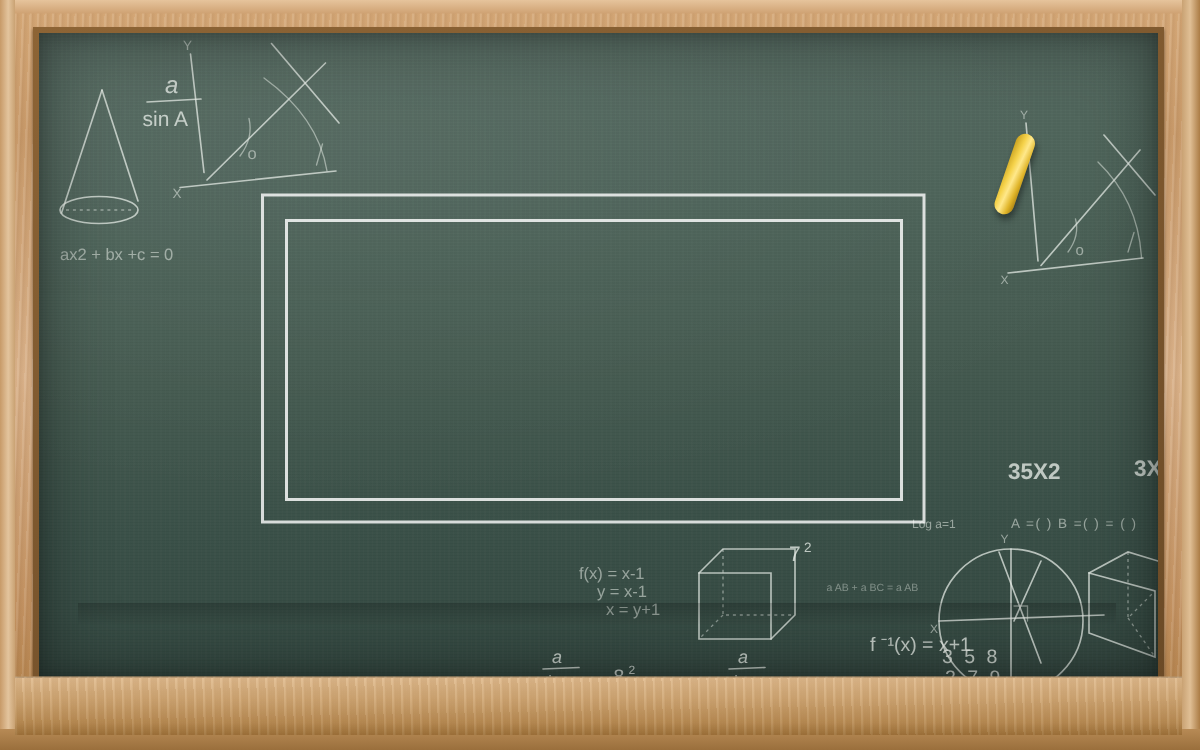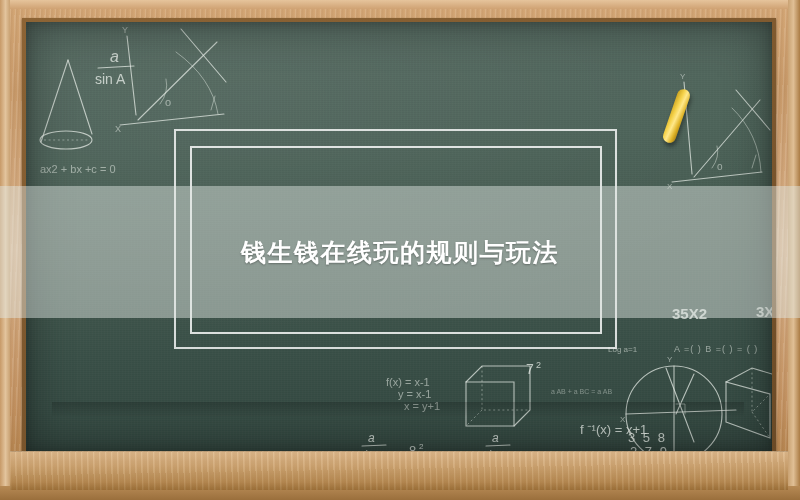--- a/index.html
+++ b/index.html
@@ -301,17 +301,14 @@
     <div class="board-vignette"></div>
     <div class="tray"></div>
   </div>
 
   <div class="chalk-yellow-top"></div>
   <div class="chalk-white-tray"></div>
   <div class="chalk-yellow-tray"></div>
 
   <div class="ledge"></div>
 
-  <div class="banner">
-    <div class="title">钱生钱在线玩的规则与玩法</div>
-  </div>
 
 </div>
 
 </body></html>

